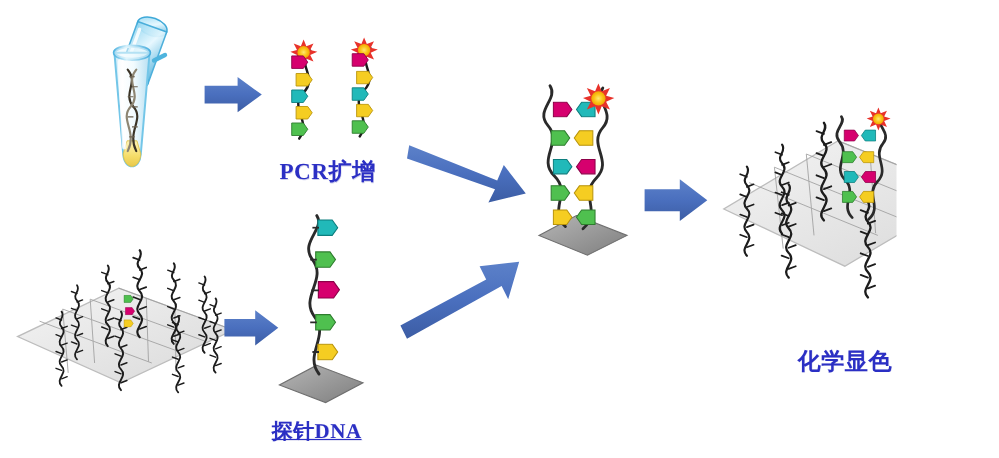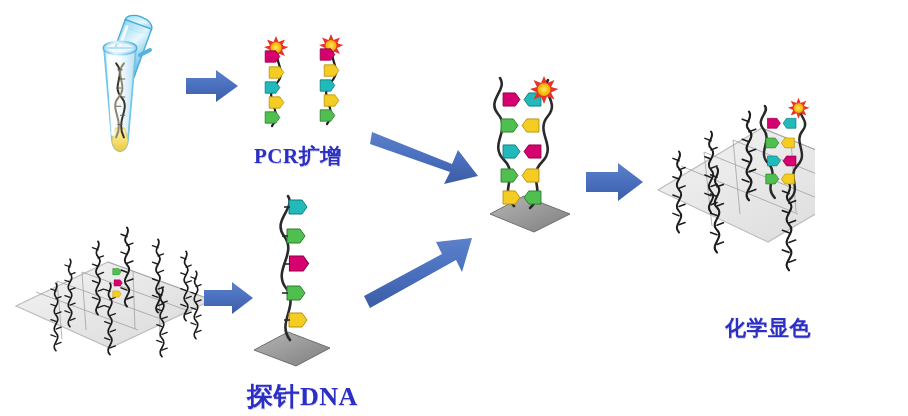--- a/index.html
+++ b/index.html
@@ -327,18 +327,18 @@
                    L13 25.5 L10.4 18.8 L3.5 21.5 L6.6 15 L0 12 L6.6 10 L3.5 3.6 L10.4 6.4 Z" fill="#e8322a"></path>
           <circle cx="13" cy="12.5" r="6" fill="url(#starGrad)"></circle>
         </g>
       </g>
     </g>
 
   </svg>
 
   <div class="lbl" style="left:254px; top:142px; font-size:21px;">PCR扩增</div>
 
-  <div class="lbl" style="left:247px; top:379px; font-size:26px;">探针DNA</div>
+  <div class="lbl" style="left:247px; top:379px; font-size:19px;text-decoration:underline;">探针DNA</div>
 
 
   <div class="lbl" style="left:725px; top:268px; font-size:21px;margin-top:46px;">化学显色</div>
 
 </div>
 
 </body></html>

